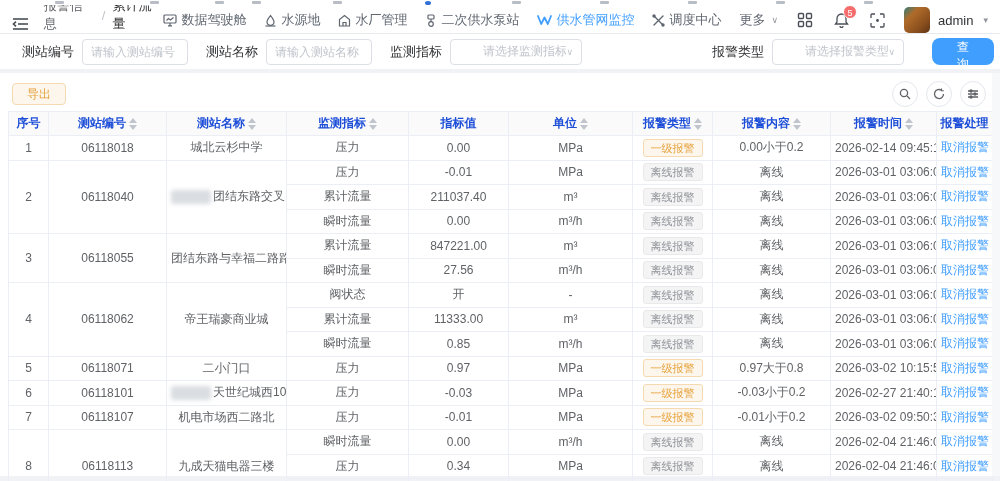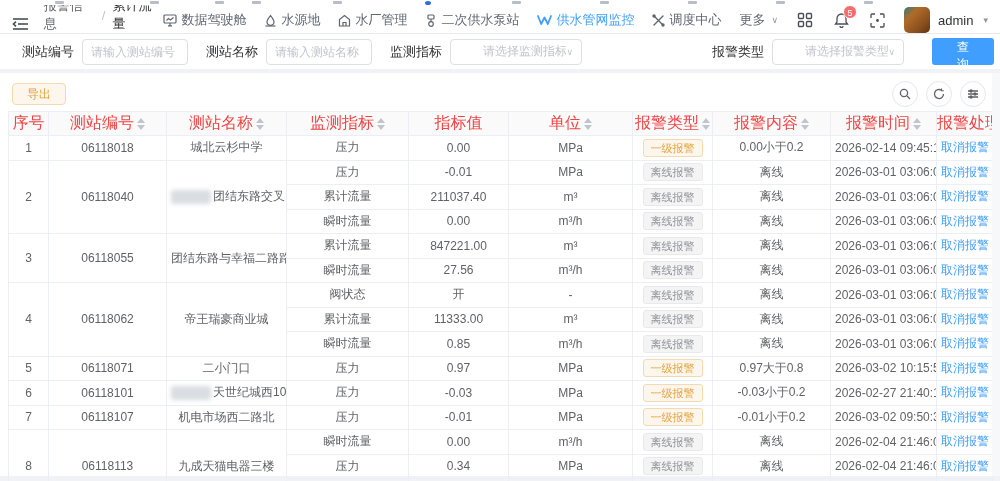--- a/index.html
+++ b/index.html
@@ -35,37 +35,37 @@
     display:flex; align-items:center; padding:0 22px; }
   .f-group { display:flex; align-items:center; margin-right:18px; }
   .f-label { font-size:13px; color:#303133; margin-right:8px; white-space:nowrap; }
   .f-input, .f-select { width:106px; height:26px; border:1px solid #dcdfe6; border-radius:4px;
     padding:0 8px; font-size:12px; color:#606266; background:#fff; outline:none;
     font-family:"Liberation Sans","DejaVu Sans",sans-serif; }
   .f-input::placeholder { color:#c0c4cc; }
   .f-select { width:132px; display:flex; align-items:center; justify-content:space-between; cursor:pointer;padding-left:32px; }
   .f-select .ph { color:#c0c4cc; overflow:hidden; white-space:nowrap; }
   .f-select .arr { color:#c0c4cc; font-size:9px; }
-  .btn { height:27px; border-radius:3px; font-size:12px; cursor:pointer; border:1px solid transparent;
+  .btn { height:27px; border-radius:8px; font-size:12px; cursor:pointer; border:1px solid transparent;
     font-family:"Liberation Sans","DejaVu Sans",sans-serif; }
   .btn-primary { background:#409EFF; color:#fff; padding:0 24px; margin-right:16px; }
   .btn-plain { background:#fff; color:#606266; border-color:#dcdfe6; padding:0 20px; }
 
   
   .main-card { background:#fff; height:403px; position:relative; }
   .tools { display:flex; align-items:center; padding:8px 8px 4px 12px; }
   .btn-export { background:#fdf6ec; color:#E6A23C; border:1px solid #f5dab1; padding:0 14px; height:22px; border-radius:4px; }
   .tool-circles { margin-left:auto; display:flex; gap:8px; padding-right:6px; }
   .circle-btn { width:26px; height:26px; border-radius:50%; border:1px solid #e4e7ed; background:#fff;
     display:flex; align-items:center; justify-content:center; cursor:pointer; color:#606266; }
 
   
   table { border-collapse:collapse; table-layout:fixed; width:984px; margin:0 8px; }
   th, td { border:1px solid #ebeef5; text-align:center; overflow:hidden; white-space:nowrap; }
-  th { height:24px; background:#fafafa; color:#ef4444; font-weight:normal; font-size:16px; }
+  th { height:24px; background:#fafafa; color:#1d4ed8; font-weight:bold; font-size:12px; }
   td { height:24.5px; font-size:12px; color:#606266; padding:0 4px; }
   .sort-caret { display:inline-block; vertical-align:middle; margin-left:3px; }
   .sort-caret i { display:block; width:0; height:0; border-left:4px solid transparent; border-right:4px solid transparent; }
   .sort-caret .up { border-bottom:5px solid #c0c4cc; margin-bottom:2px; }
   .sort-caret .dn { border-top:5px solid #c0c4cc; }
   .tag { display:inline-block; height:18px; line-height:17px; padding:0 7px; border-radius:3px; font-size:11px; }
   .tag-warning { color:#E6A23C; background:#fdf6ec; border:1px solid #f5dab1; }
   .tag-info { color:#909399; background:#f4f4f5; border:1px solid #e9e9eb; }
   .link { color:#409EFF; cursor:pointer; }
   .redact { display:inline-block; width:40px; height:14px; background:#dadde1; filter:blur(2px);

